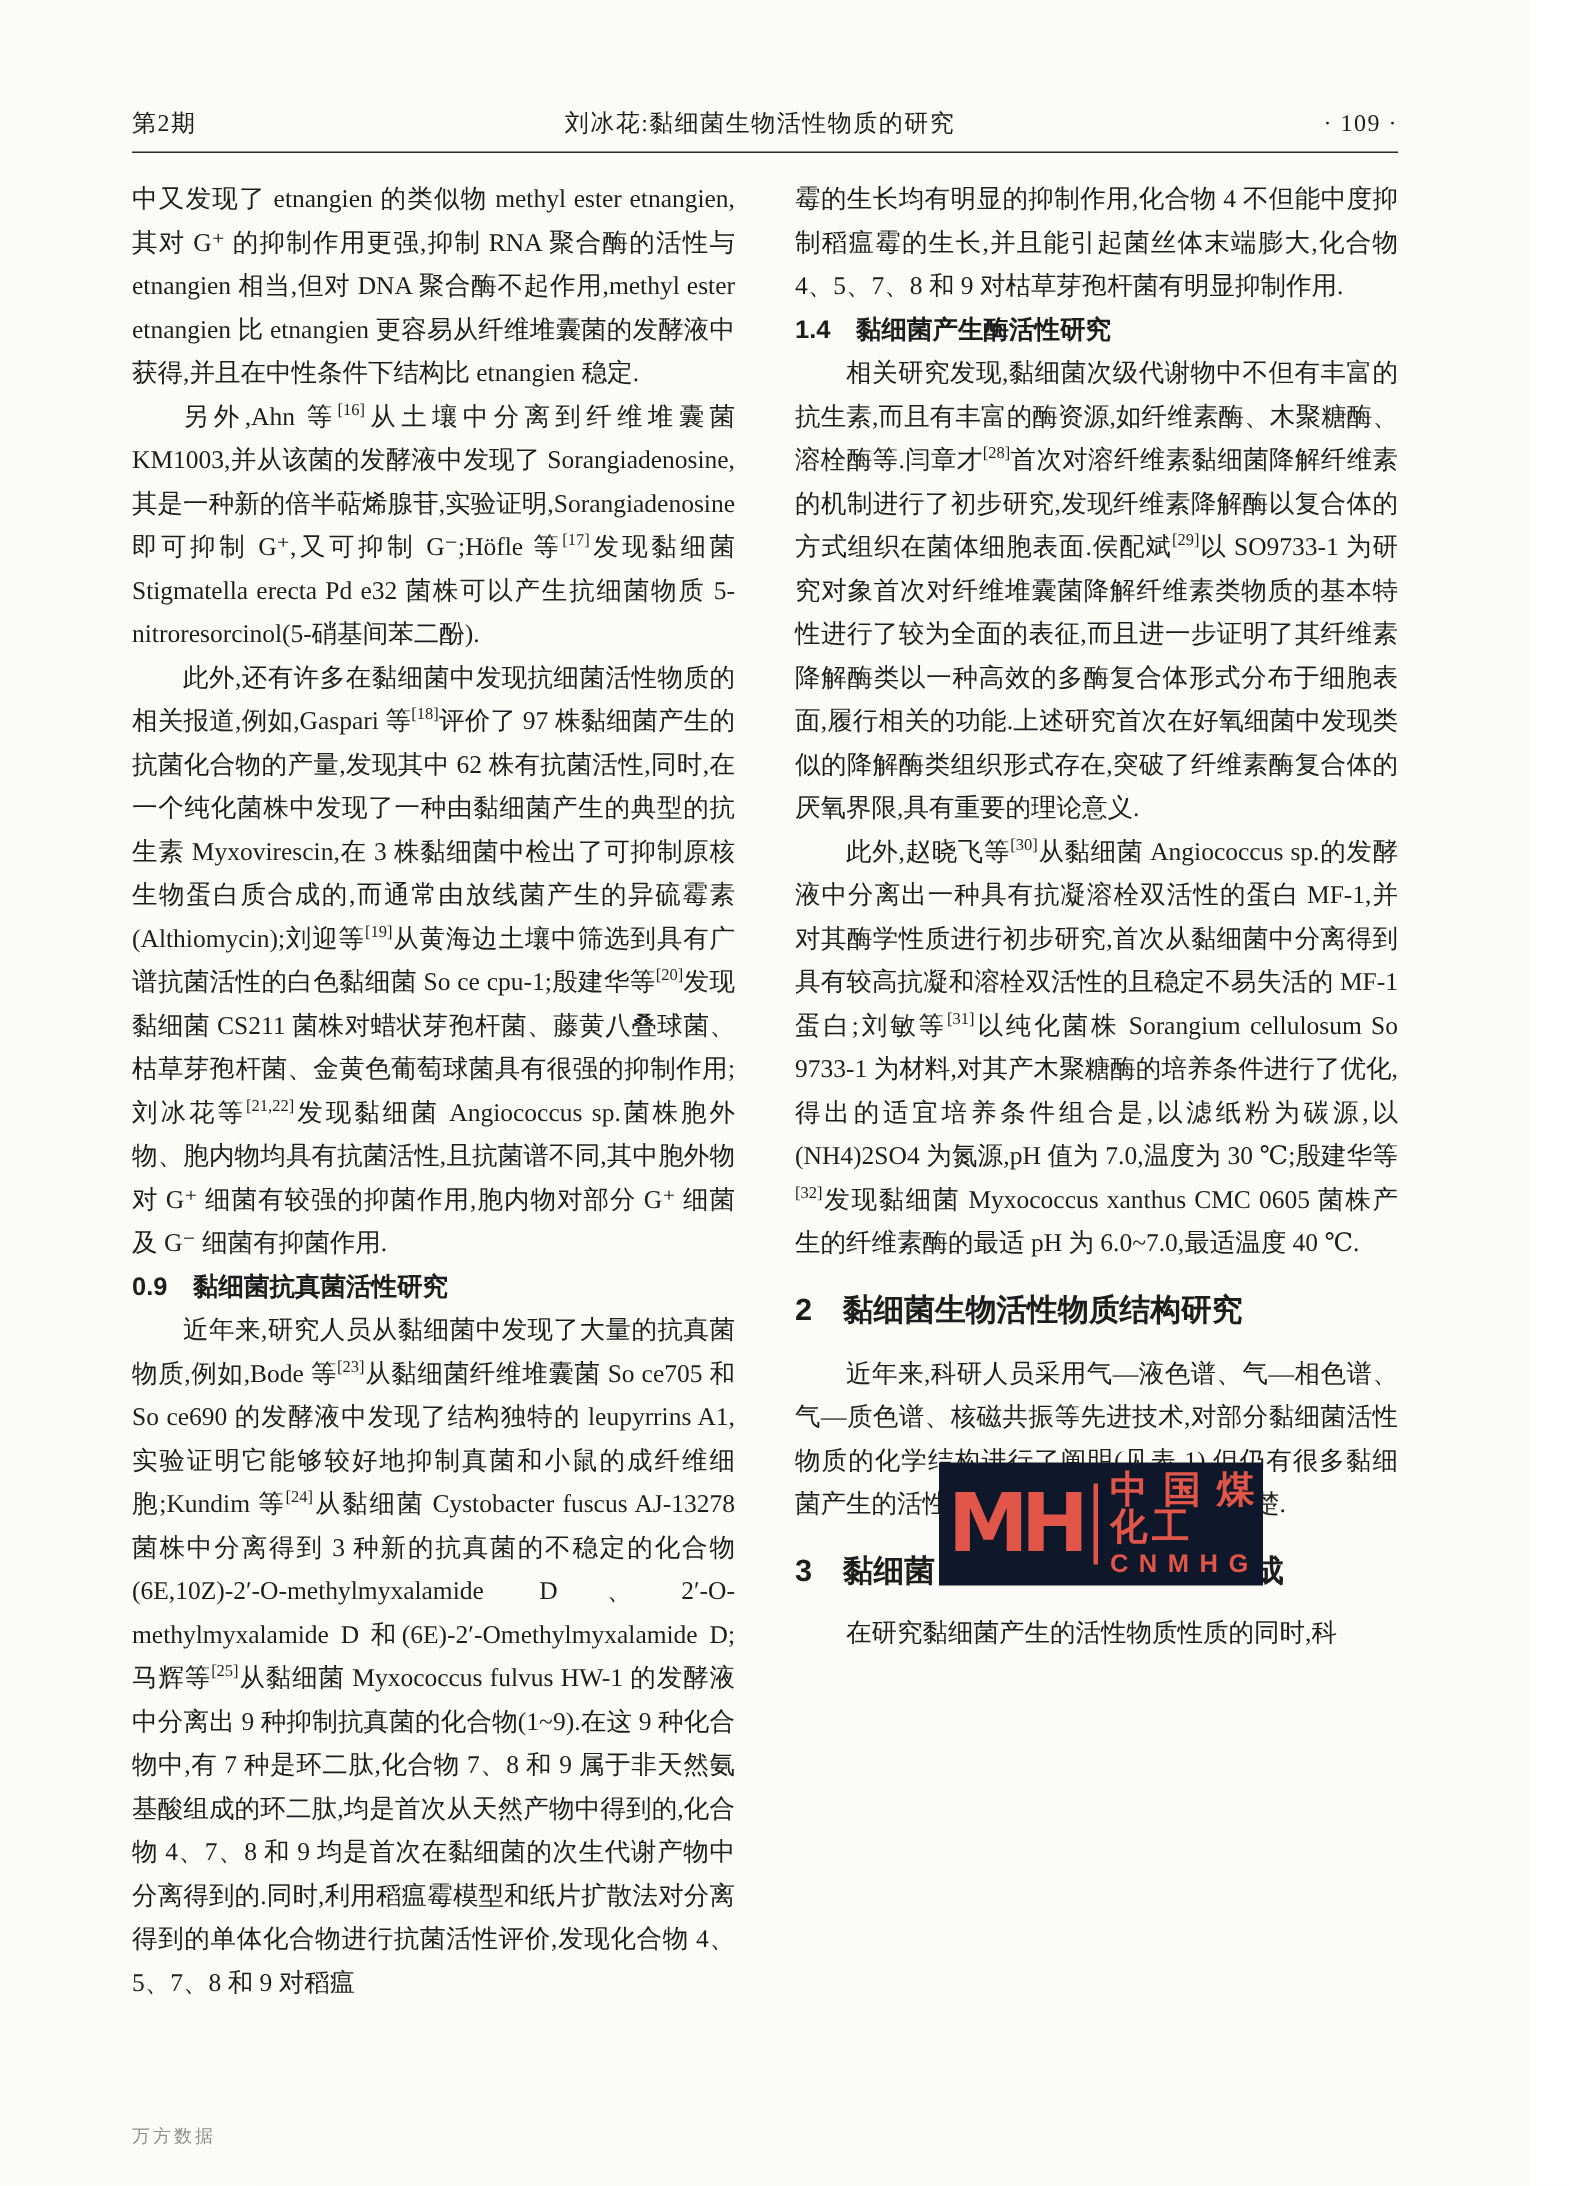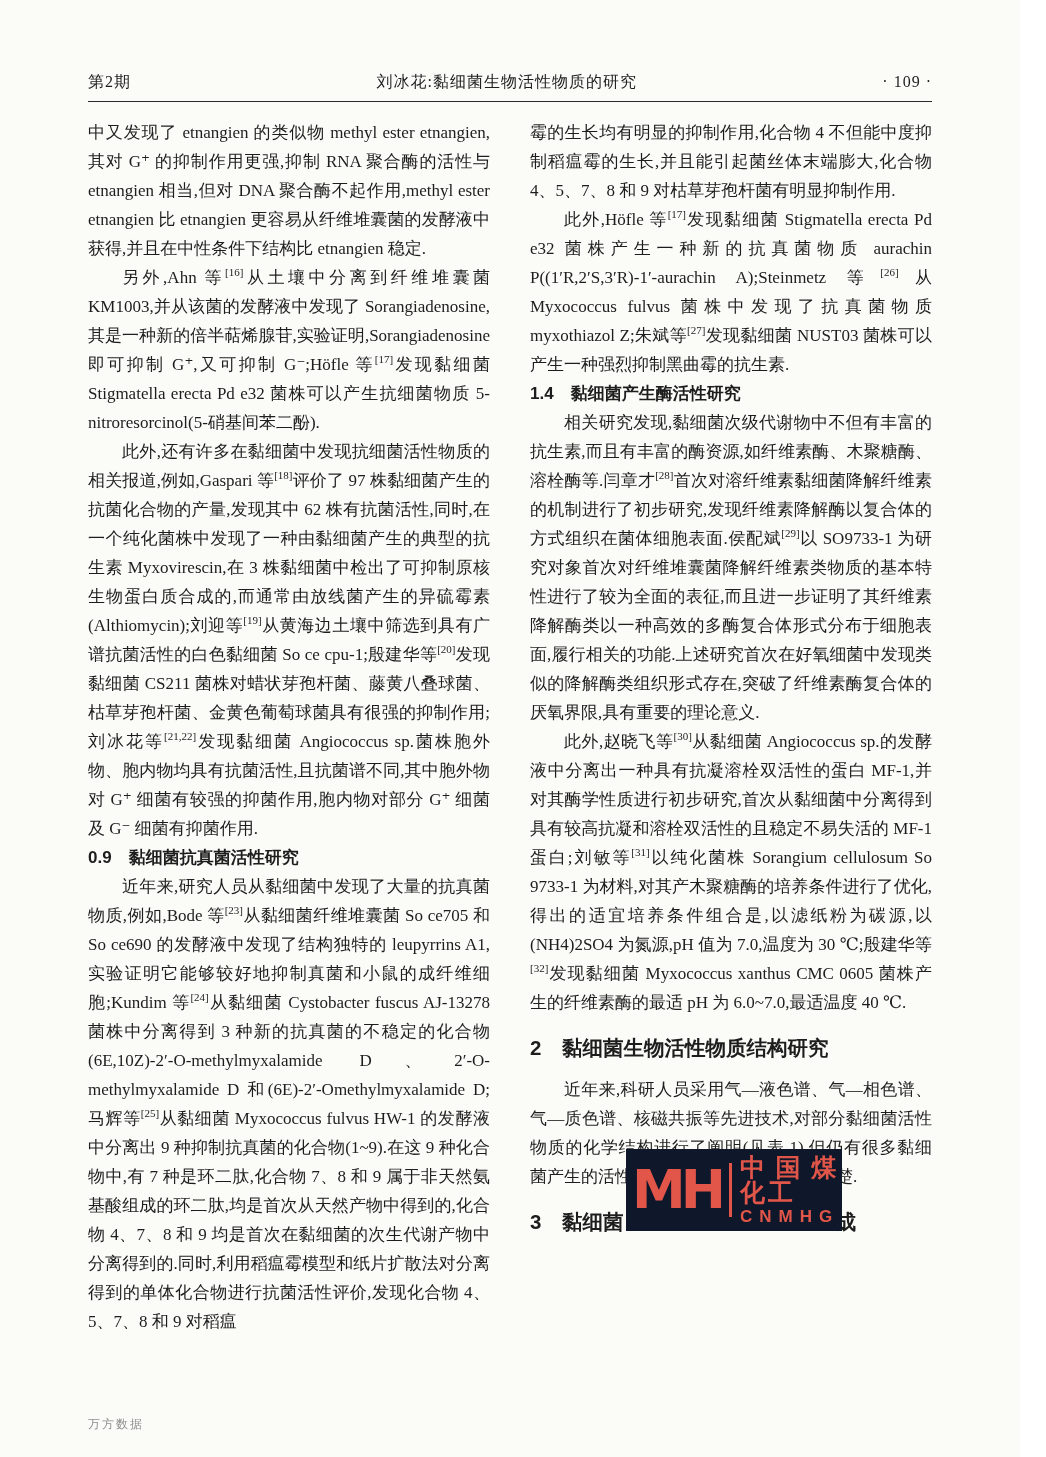--- a/index.html
+++ b/index.html
@@ -85,39 +85,39 @@
     <section class="column">
       <p class="para no-indent">中又发现了 etnangien 的类似物 methyl ester etnangien,其对 G⁺ 的抑制作用更强,抑制 RNA 聚合酶的活性与 etnangien 相当,但对 DNA 聚合酶不起作用,methyl ester etnangien 比 etnangien 更容易从纤维堆囊菌的发酵液中获得,并且在中性条件下结构比 etnangien 稳定.</p>
       <p class="para">另外,Ahn 等<sup>[16]</sup>从土壤中分离到纤维堆囊菌 KM1003,并从该菌的发酵液中发现了 Sorangiadenosine,其是一种新的倍半萜烯腺苷,实验证明,Sorangiadenosine 即可抑制 G⁺,又可抑制 G⁻;Höfle 等<sup>[17]</sup>发现黏细菌 Stigmatella erecta Pd e32 菌株可以产生抗细菌物质 5-nitroresorcinol(5-硝基间苯二酚).</p>
       <p class="para">此外,还有许多在黏细菌中发现抗细菌活性物质的相关报道,例如,Gaspari 等<sup>[18]</sup>评价了 97 株黏细菌产生的抗菌化合物的产量,发现其中 62 株有抗菌活性,同时,在一个纯化菌株中发现了一种由黏细菌产生的典型的抗生素 Myxovirescin,在 3 株黏细菌中检出了可抑制原核生物蛋白质合成的,而通常由放线菌产生的异硫霉素(Althiomycin);刘迎等<sup>[19]</sup>从黄海边土壤中筛选到具有广谱抗菌活性的白色黏细菌 So ce cpu-1;殷建华等<sup>[20]</sup>发现黏细菌 CS211 菌株对蜡状芽孢杆菌、藤黄八叠球菌、枯草芽孢杆菌、金黄色葡萄球菌具有很强的抑制作用;刘冰花等<sup>[21,22]</sup>发现黏细菌 Angiococcus sp.菌株胞外物、胞内物均具有抗菌活性,且抗菌谱不同,其中胞外物对 G⁺ 细菌有较强的抑菌作用,胞内物对部分 G⁺ 细菌及 G⁻ 细菌有抑菌作用.</p>
       <h3 class="sub-heading">0.9　黏细菌抗真菌活性研究</h3>
       <p class="para">近年来,研究人员从黏细菌中发现了大量的抗真菌物质,例如,Bode 等<sup>[23]</sup>从黏细菌纤维堆囊菌 So ce705 和 So ce690 的发酵液中发现了结构独特的 leupyrrins A1,实验证明它能够较好地抑制真菌和小鼠的成纤维细胞;Kundim 等<sup>[24]</sup>从黏细菌 Cystobacter fuscus AJ-13278 菌株中分离得到 3 种新的抗真菌的不稳定的化合物(6E,10Z)-2′-O-methylmyxalamide D、2′-O-methylmyxalamide D 和(6E)-2′-Omethylmyxalamide D;马辉等<sup>[25]</sup>从黏细菌 Myxococcus fulvus HW-1 的发酵液中分离出 9 种抑制抗真菌的化合物(1~9).在这 9 种化合物中,有 7 种是环二肽,化合物 7、8 和 9 属于非天然氨基酸组成的环二肽,均是首次从天然产物中得到的,化合物 4、7、8 和 9 均是首次在黏细菌的次生代谢产物中分离得到的.同时,利用稻瘟霉模型和纸片扩散法对分离得到的单体化合物进行抗菌活性评价,发现化合物 4、5、7、8 和 9 对稻瘟</p>
     </section>
 
     <section class="column">
       <p class="para no-indent">霉的生长均有明显的抑制作用,化合物 4 不但能中度抑制稻瘟霉的生长,并且能引起菌丝体末端膨大,化合物 4、5、7、8 和 9 对枯草芽孢杆菌有明显抑制作用.</p>
-      <p class="para">此外,Höfle 等<sup>[17]</sup>发现黏细菌 Stigmatella erecta Pd e32 菌株产生一种新的抗真菌物质 aurachin P((1′R,2′S,3′R)-1′-aurachin A);Steinmetz 等<sup>[26]</sup>从 Myxococcus fulvus 菌株中发现了抗真菌物质 myxothiazol Z;朱斌等<sup>[27]</sup>发现黏细菌 NUST03 菌株可以产生一种强烈抑制黑曲霉的抗生素.</p>
       <h3 class="sub-heading">1.4　黏细菌产生酶活性研究</h3>
       <p class="para">相关研究发现,黏细菌次级代谢物中不但有丰富的抗生素,而且有丰富的酶资源,如纤维素酶、木聚糖酶、溶栓酶等.闫章才<sup>[28]</sup>首次对溶纤维素黏细菌降解纤维素的机制进行了初步研究,发现纤维素降解酶以复合体的方式组织在菌体细胞表面.侯配斌<sup>[29]</sup>以 SO9733-1 为研究对象首次对纤维堆囊菌降解纤维素类物质的基本特性进行了较为全面的表征,而且进一步证明了其纤维素降解酶类以一种高效的多酶复合体形式分布于细胞表面,履行相关的功能.上述研究首次在好氧细菌中发现类似的降解酶类组织形式存在,突破了纤维素酶复合体的厌氧界限,具有重要的理论意义.</p>
       <p class="para">此外,赵晓飞等<sup>[30]</sup>从黏细菌 Angiococcus sp.的发酵液中分离出一种具有抗凝溶栓双活性的蛋白 MF-1,并对其酶学性质进行初步研究,首次从黏细菌中分离得到具有较高抗凝和溶栓双活性的且稳定不易失活的 MF-1 蛋白;刘敏等<sup>[31]</sup>以纯化菌株 Sorangium cellulosum So 9733-1 为材料,对其产木聚糖酶的培养条件进行了优化,得出的适宜培养条件组合是,以滤纸粉为碳源,以(NH4)2SO4 为氮源,pH 值为 7.0,温度为 30 ℃;殷建华等<sup>[32]</sup>发现黏细菌 Myxococcus xanthus CMC 0605 菌株产生的纤维素酶的最适 pH 为 6.0~7.0,最适温度 40 ℃.</p>
       <h2 class="big-heading">2　黏细菌生物活性物质结构研究</h2>
       <p class="para">近年来,科研人员采用气—液色谱、气—相色谱、气—质色谱、核磁共振等先进技术,对部分黏细菌活性物质的化学结构进行了阐明(见表 1),但仍有很多黏细菌产生的活性物质结构到目前还没有弄清楚.</p>
 
       <h2 class="big-heading heading-partial">
         <span>3　黏细菌</span><span class="heading-gap"></span><span>成</span>
         <span class="watermark">
           <span class="wm-logo">MH</span>
           <span class="wm-divider"></span>
           <span class="wm-text">
             <span class="wm-line1">中国煤化工</span>
             <span class="wm-line2">CNMHG</span>
           </span>
         </span>
       </h2>
 
+      <p class="para">在研究黏细菌产生的活性物质性质的同时,科</p>
     </section>
 
   </main>
 
   <footer class="page-footer">
     <span>万方数据</span>
   </footer>
 
 </div>
 

